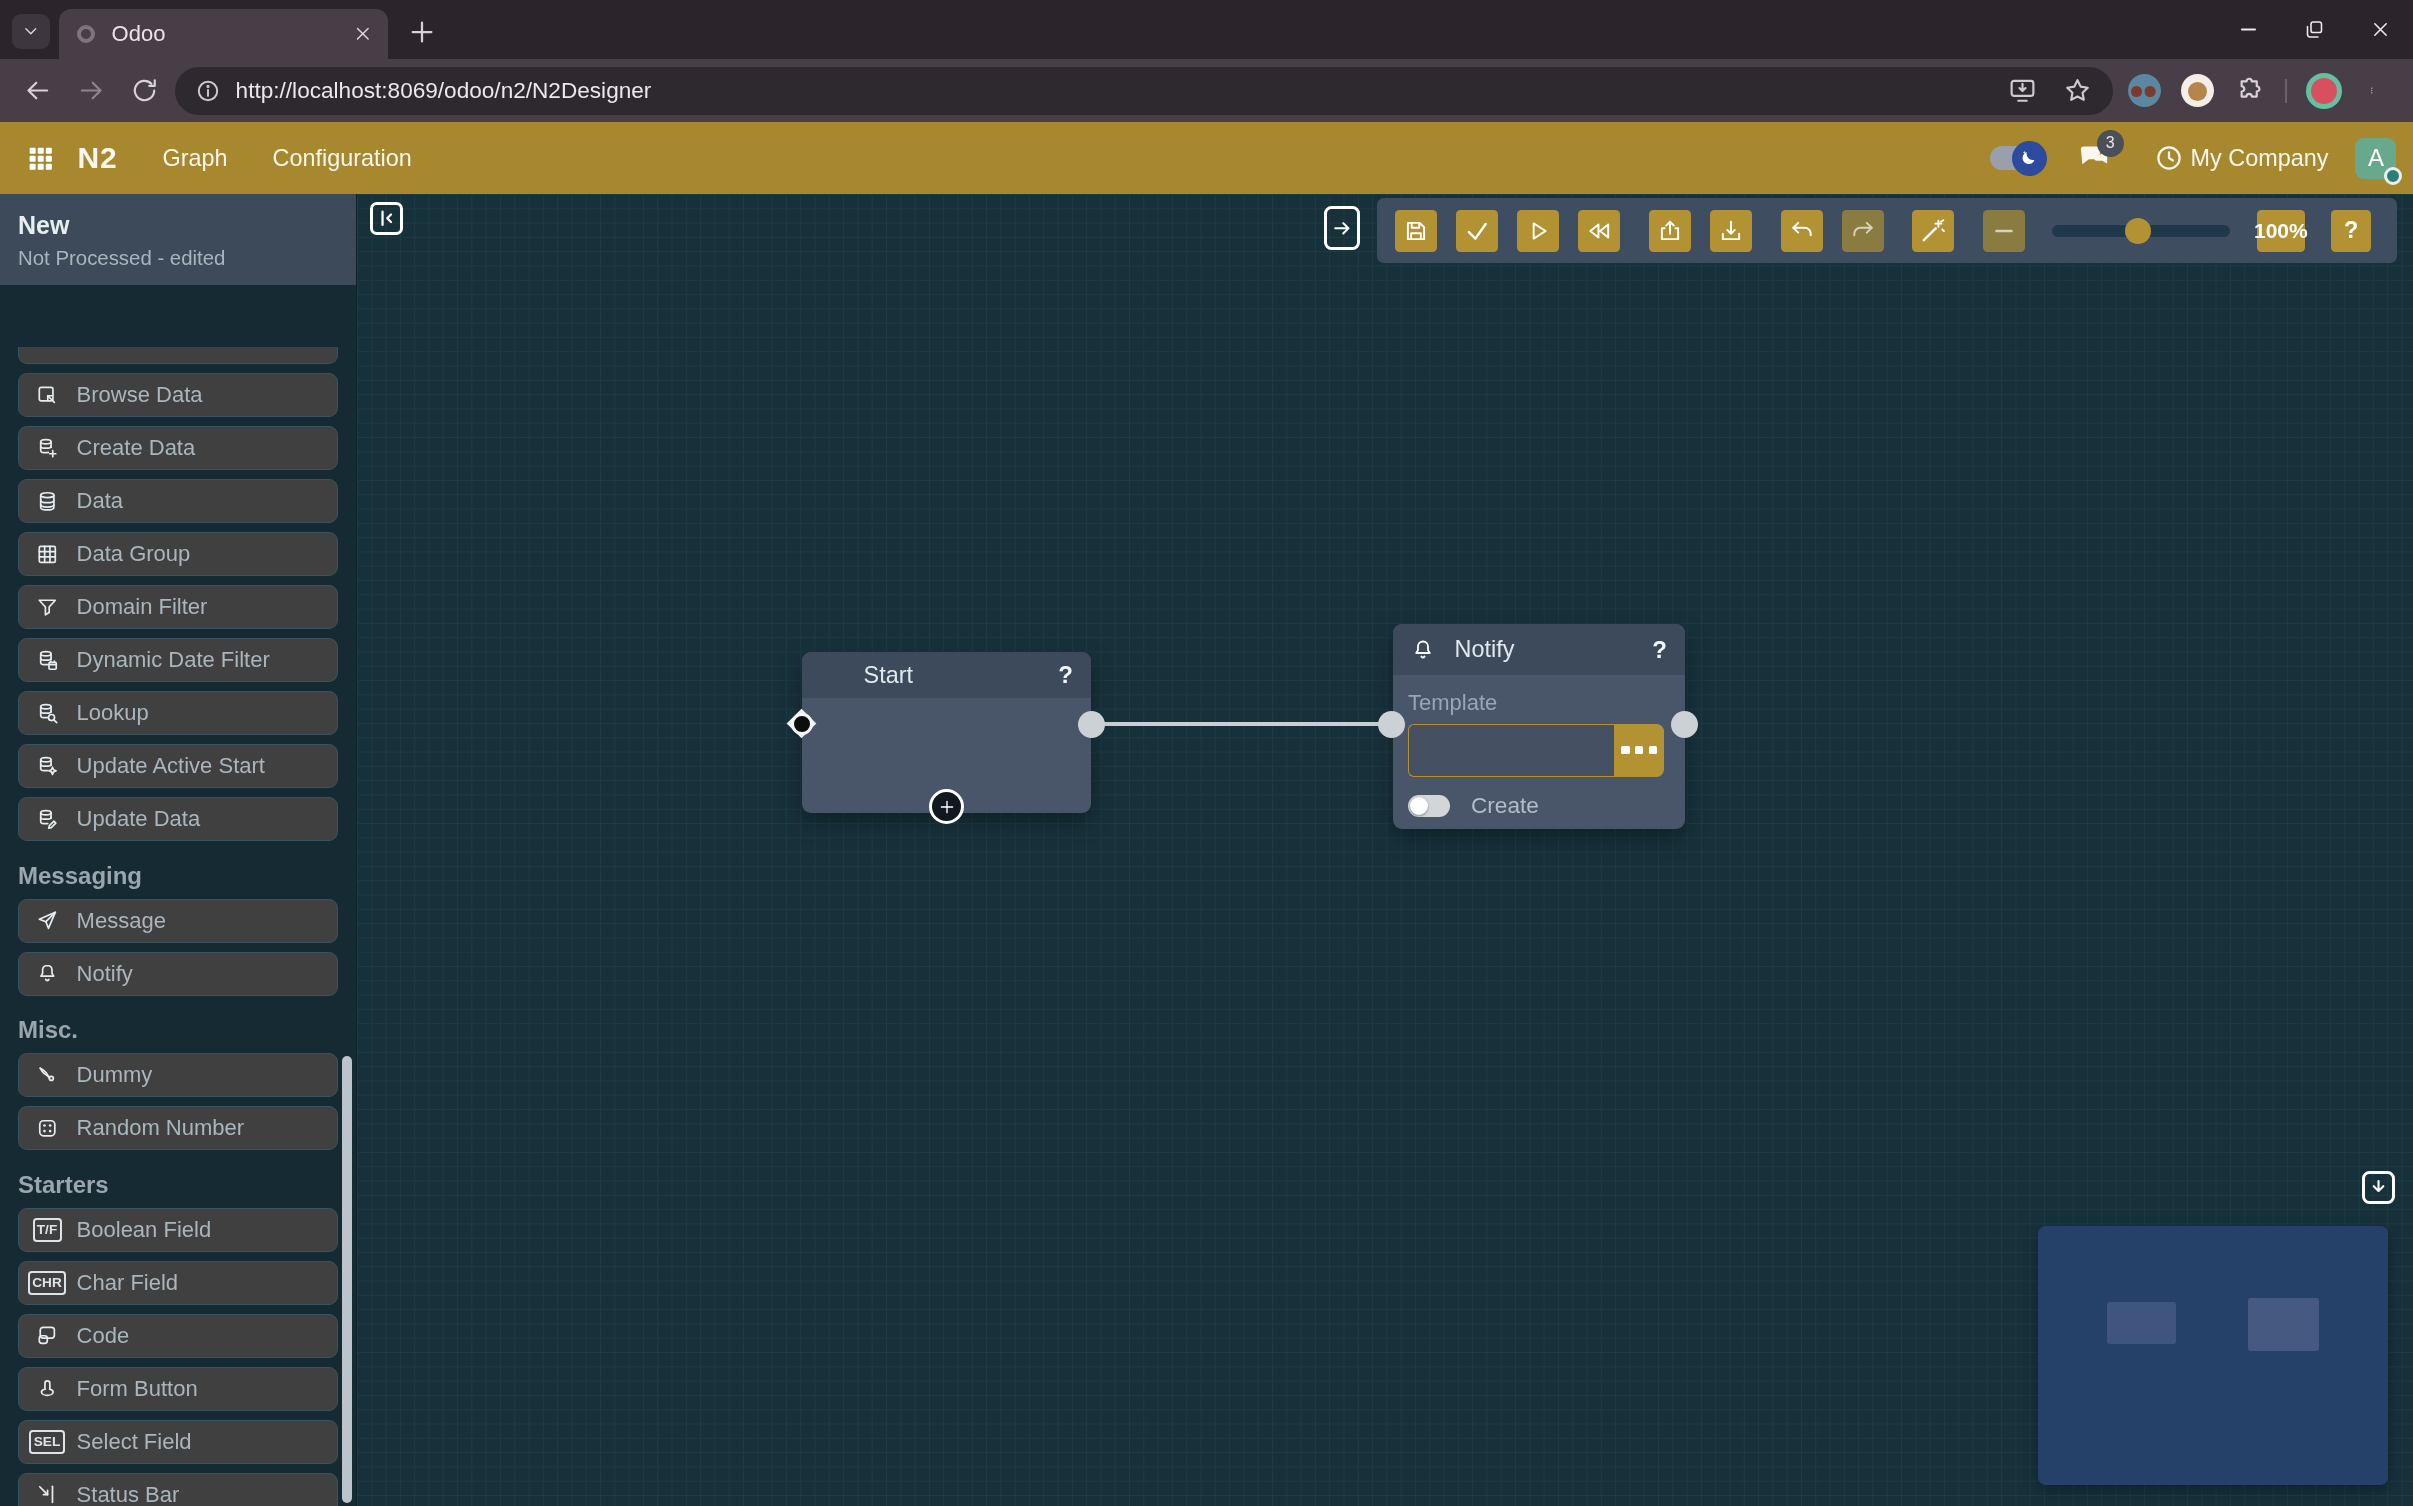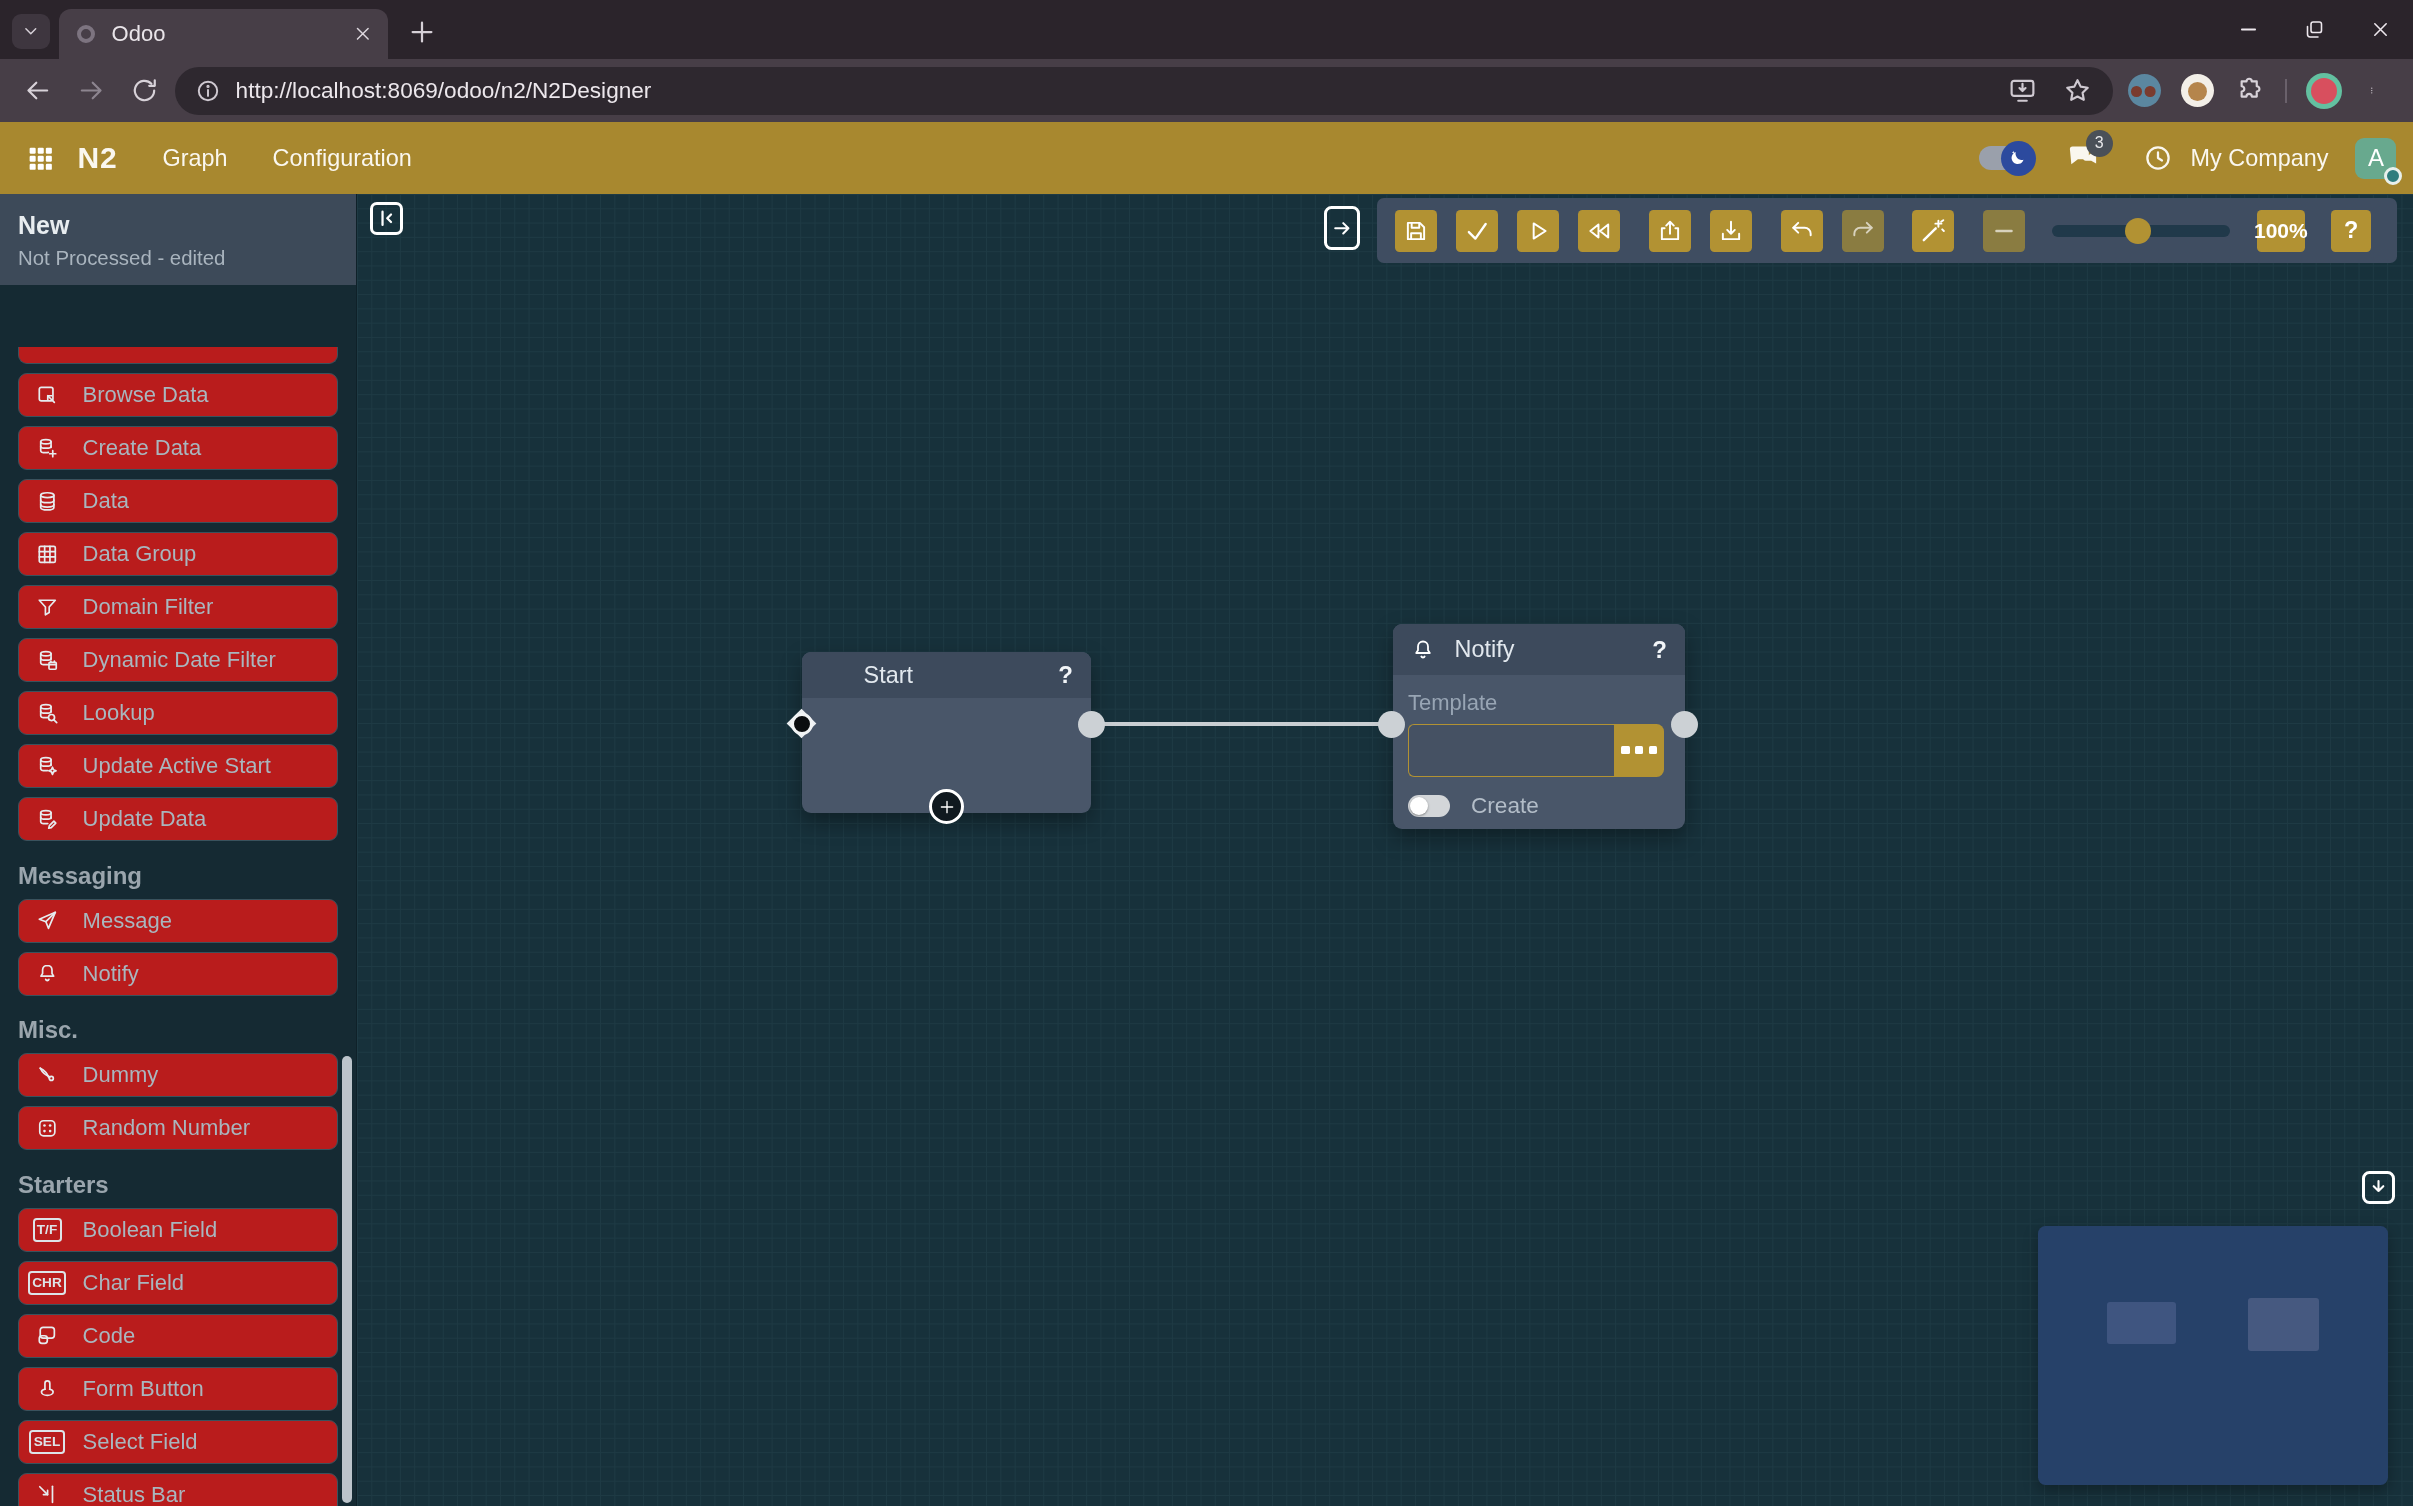--- a/index.html
+++ b/index.html
@@ -54,21 +54,21 @@
   .navmenu { font-size:23.4px; margin-left:45px; }
   .nav-right { margin-left:auto; display:flex; align-items:center; margin-right:16.6px; }
   .mode-toggle { position:relative; width:48px; height:24px; border-radius:12px; background:#9aa0ab; }
   .mode-knob { position:absolute; right:-9px; top:-5.3px; width:35px; height:35px; border-radius:50%;
     background:#2c4a9e; color:#fff; display:flex; align-items:center; justify-content:center; }
   .mode-knob .ic { width:19.6px; height:19.6px; }
   .chat-wrap { position:relative; margin-left:38px; width:36px; height:35px; color:#faf7ef; }
   .chat-badge { position:absolute; right:-12px; top:-10.6px; min-width:27px; height:27px; border-radius:13.6px;
     background:#4a5058; color:#e8e8ea; font-size:16px; display:flex; align-items:center; justify-content:center; padding:0 4.5px; }
   .clock-ic { width:30px; height:30px; margin-left:42px; color:#faf7ef; }
-  .company { font-size:23.4px; margin-left:18px; }
+  .company { font-size:23.4px; margin-left:7px; }
   .user-avatar { position:relative; width:41px; height:41px; border-radius:9px; background:#68a98e;
     color:#fff; font-size:24px; display:flex; align-items:center; justify-content:center; margin-left:27px; }
   .user-status { position:absolute; right:-6px; bottom:-6px; width:18px; height:18px; border-radius:50%;
     background:#2e7d7d; border:3px solid #e8f0ec; }
 
   
   .sidebar { position:absolute; left:0; top:194px; width:357px; height:1313px; background:#152a33;
     overflow:hidden; border-right:1.5px solid #0f2129; }
   .sb-head { height:91px; background:#3d4a59; padding:16.6px 18px 0; }
   .sb-title { font-size:25px; font-weight:bold; color:#e8edf0; }
@@ -76,21 +76,21 @@
   .sb-search { margin:13.6px 18px 0; height:48px; background:#18303a; border-radius:7.5px;
     display:flex; align-items:center; overflow:hidden; }
   .sb-search-iconbox { width:65px; height:48px; background:#243a45; border-radius:7.5px;
     display:flex; align-items:center; justify-content:center; flex:0 0 auto; color:#fff; }
   .sb-search-iconbox .ic { width:22.6px; height:22.6px; }
   .sb-search input { flex:1; background:transparent; border:none; outline:none; font-size:22px;
     color:#cfd8dd; margin-left:16.6px; font-family:"Liberation Sans", sans-serif; }
   .sb-search input::placeholder { color:#76868f; }
   .sb-list { position:absolute; left:0; top:153px; right:0; bottom:0; padding:0 18px; overflow:hidden; }
   .sb-item { height:44px; border:1.5px solid #3a525d; border-radius:9px; margin-bottom:9px;
-    display:flex; align-items:center; color:#a9b6be; background:#b91c1c;gap:6px; }
+    display:flex; align-items:center; color:#a9b6be; background:#404040; }
   .sb-item.clipped { height:44px; margin-top:-27px; border-top:none; border-radius:0 0 9px 9px; }
   .sb-ic { width:26px; height:22.6px; margin-left:15px; color:#e6ecef; flex:0 0 auto;
     display:flex; align-items:center; justify-content:center; }
   .sb-ic svg { width:22.6px; height:22.6px; }
   .boxicon { border:2.3px solid #dde4e8; border-radius:3.8px; color:#dde4e8; font-weight:bold;
     font-size:13.6px; line-height:1; padding:3px 2.3px; letter-spacing:0; }
   .sb-label { margin-left:16.6px; font-size:22px; }
   .sb-section { font-size:24px; font-weight:bold; color:#9aa5ad; margin:19.6px 0 9px; height:29px;
     display:flex; align-items:flex-end; }
   .sb-scroll { position:absolute; left:342px; top:862px; width:9.8px; height:447px; border-radius:5.3px;

